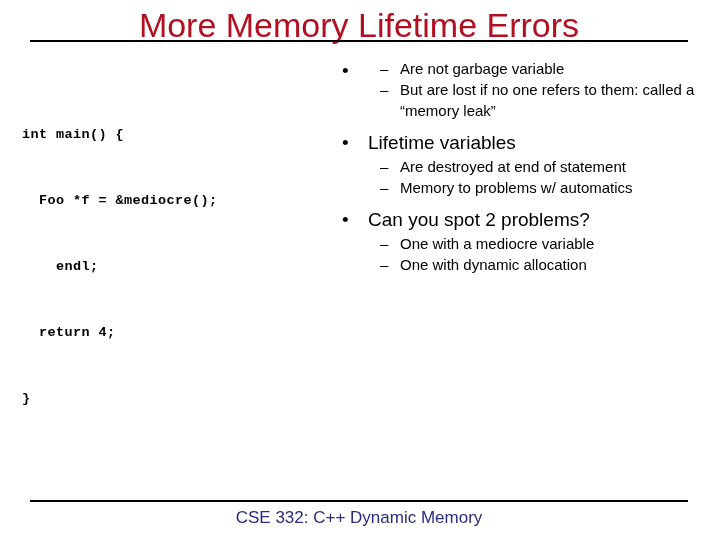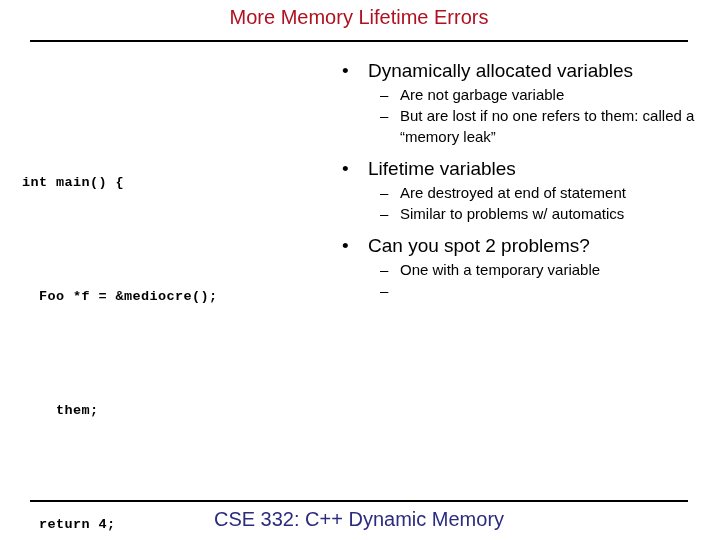--- a/index.html
+++ b/index.html
@@ -22,21 +22,21 @@
     height: 540px;
   }
 
   
   .title {
     position: absolute;
     top: 6px;
     left: 30px;
     width: 658px;
     text-align: center;
-    font-size: 20px;
+    font-size: 34px;
     font-weight: normal;
     color: #B01020;
     letter-spacing: 0px;
     white-space: nowrap;
   }
 
   .rule-top {
     position: absolute;
     left: 30px;
     top: 40px;
@@ -54,21 +54,21 @@
     border-top: 2px solid #000000;
   }
 
   
   .footer {
     position: absolute;
     left: 30px;
     top: 508px;
     width: 658px;
     text-align: center;
-    font-size: 20px;
+    font-size: 17px;
     color: #2B2B7F;
     white-space: nowrap;
   }
 
   
   .code-col {
     position: absolute;
     left: 22px;
     top: 80px;
     width: 310px;
@@ -80,21 +80,20 @@
     font-weight: bold;
     color: #000000;
     line-height: 22px;
     white-space: pre;
     letter-spacing: 0.4px;
   }
 
   .code-line {
     white-space: pre;
     height: 22px;
-    margin-top: 48px;
   }
 
   
   .bullets-col {
     position: absolute;
     left: 336px;
     top: 58px;
     width: 384px;
   }
 
@@ -146,32 +145,31 @@
 
   <div class="title">More Memory Lifetime Errors</div>
 
   <div class="rule-top"></div>
 
   <div class="code-col">
 
     <div class="code-block">
       <div class="code-line">int main() {</div>
       <div class="code-line">  Foo *f = &amp;mediocre();</div>
-      <div class="code-line">    them;</div>
+      <div class="code-line">    endl;</div>
       <div class="code-line">  return 4;</div>
       <div class="code-line">}</div>
     </div>
 
   </div>
 
   <div class="bullets-col">
 
     <div class="bullet-l1">
       <span class="marker">•</span>
-      <span>Dynamically allocated variables</span>
     </div>
     <div class="bullet-l2">
       <span class="marker">–</span>
       <span>Are not garbage variable</span>
     </div>
     <div class="bullet-l2">
       <span class="marker">–</span>
       <span>But are lost if no one refers to them: called a “memory leak”</span>
     </div>
 
@@ -180,35 +178,36 @@
     <div class="bullet-l1">
       <span class="marker">•</span>
       <span>Lifetime variables</span>
     </div>
     <div class="bullet-l2">
       <span class="marker">–</span>
       <span>Are destroyed at end of statement</span>
     </div>
     <div class="bullet-l2">
       <span class="marker">–</span>
-      <span>Similar to problems w/ automatics</span>
+      <span>Memory to problems w/ automatics</span>
     </div>
 
     <div class="group-gap"></div>
 
     <div class="bullet-l1">
       <span class="marker">•</span>
       <span>Can you spot 2 problems?</span>
     </div>
     <div class="bullet-l2">
       <span class="marker">–</span>
-      <span>One with a temporary variable</span>
-    </div>
-    <div class="bullet-l2">
-      <span class="marker">–</span>
+      <span>One with a mediocre variable</span>
+    </div>
+    <div class="bullet-l2">
+      <span class="marker">–</span>
+      <span>One with dynamic allocation</span>
     </div>
 
   </div>
 
   <div class="rule-bottom"></div>
 
   <div class="footer">CSE 332: C++ Dynamic Memory</div>
 
 </div>
 

